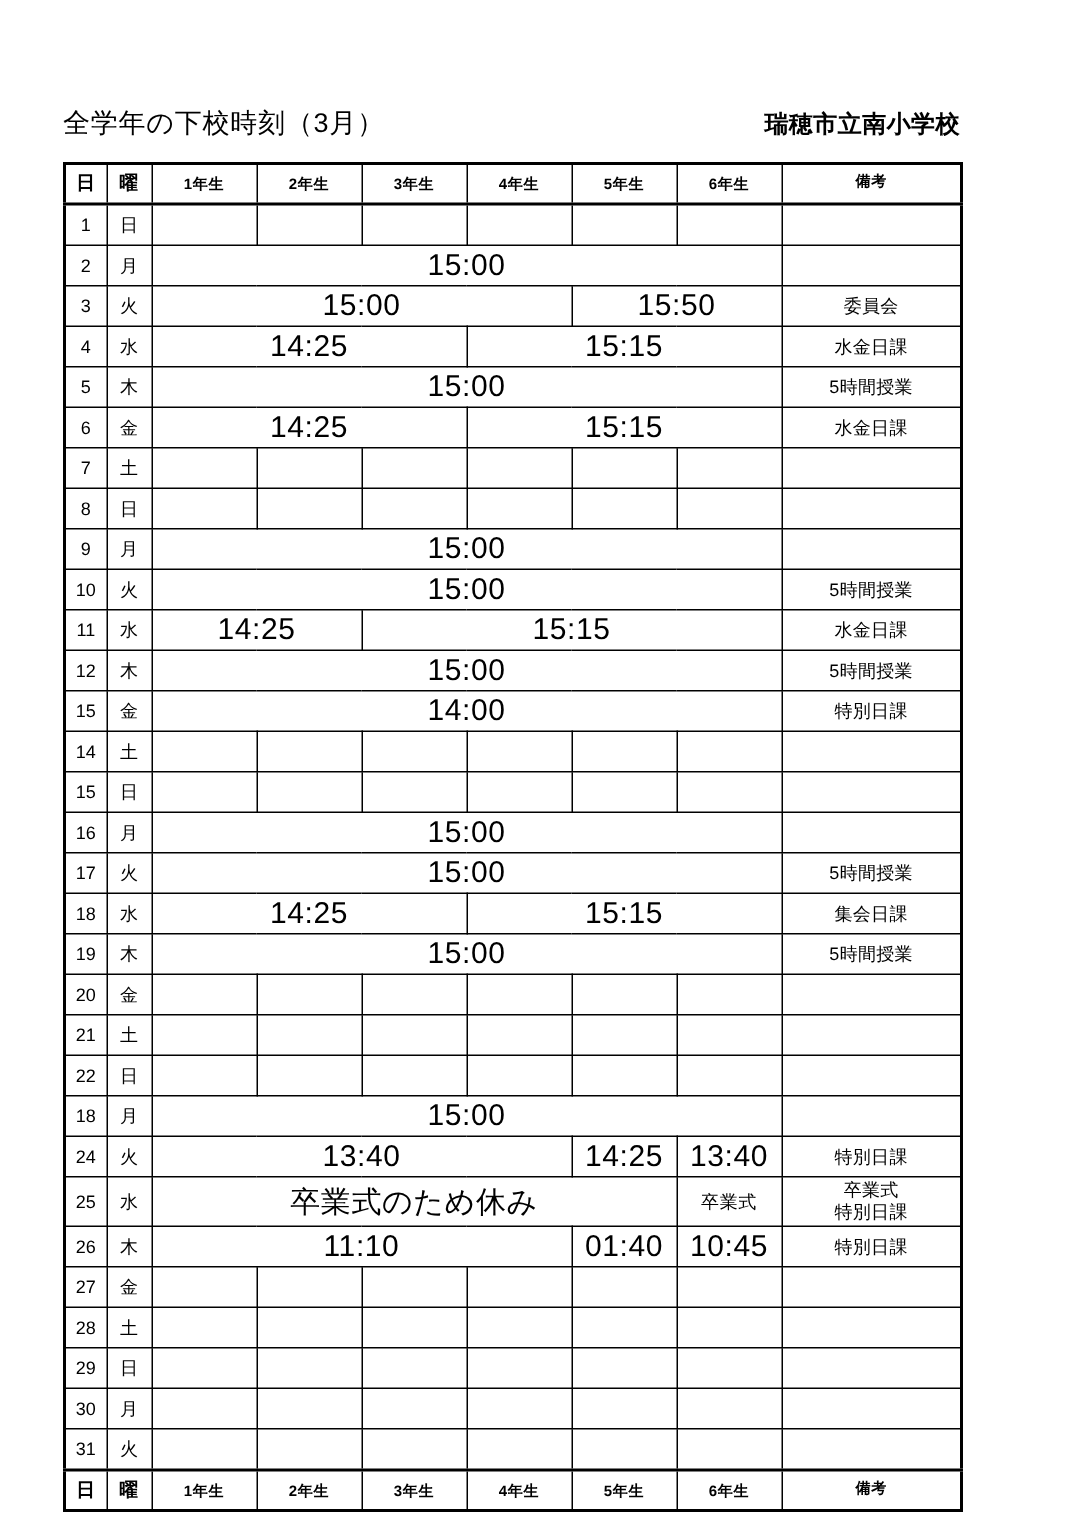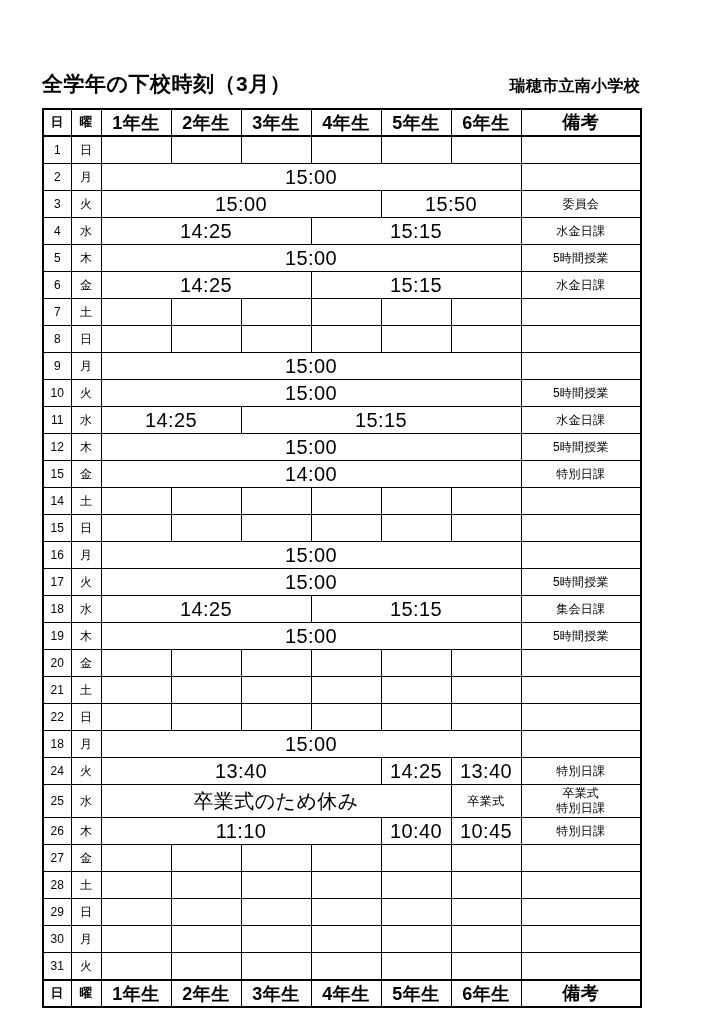--- a/index.html
+++ b/index.html
@@ -24,22 +24,22 @@
   .header-bar {
     position: absolute;
     left: 42px;
     top: 70px;
     width: 598px;
     display: flex;
     align-items: baseline;
     justify-content: space-between;
   }
   .doc-title {
-    font-size: 21px;
-    font-weight: bold;
+    font-size: 18px;
+    font-weight: normal;
     letter-spacing: 0.5px;
     white-space: nowrap;
   }
   .school-name {
     font-size: 16px;
     font-weight: bold;
     letter-spacing: 0.3px;
     white-space: nowrap;
   }
   table.schedule {
@@ -64,21 +64,21 @@
   table.schedule {
     border: 2px solid #000000;
   }
   col.c-day { width: 28px; }
   col.c-dow { width: 30px; }
   col.c-grade { width: 70px; }
   col.c-note { width: 120px; }
 
   tr.head-row td, tr.foot-row td {
     height: 25px;
-    font-size: 18px;
+    font-size: 10px;
     font-weight: bold;
     letter-spacing: 0.5px;
   }
   tr.head-row td.daycol, tr.head-row td.dowcol,
   tr.foot-row td.daycol, tr.foot-row td.dowcol {
     font-size: 12.5px;
   }
   tr.head-row {
     border-bottom: 2px solid #000;
   }
@@ -355,21 +355,21 @@
           <td class="timecell" colspan="1">卒業式</td>
           <td class="notecell">
             <span class="two-line">卒業式</span>
             <span class="two-line">特別日課</span>
           </td>
         </tr>
         <tr class="data-row">
           <td class="daycol">26</td>
           <td class="dowcol">木</td>
           <td class="timecell big" colspan="4">11:10</td>
-          <td class="timecell big" colspan="1">10:40</td>
+          <td class="timecell big" colspan="1">01:40</td>
           <td class="timecell big" colspan="1">10:45</td>
           <td class="notecell">特別日課</td>
         </tr>
         <tr class="data-row">
           <td class="daycol">27</td>
           <td class="dowcol">金</td>
           <td class="blank"></td>
           <td class="blank"></td>
           <td class="blank"></td>
           <td class="blank"></td>

